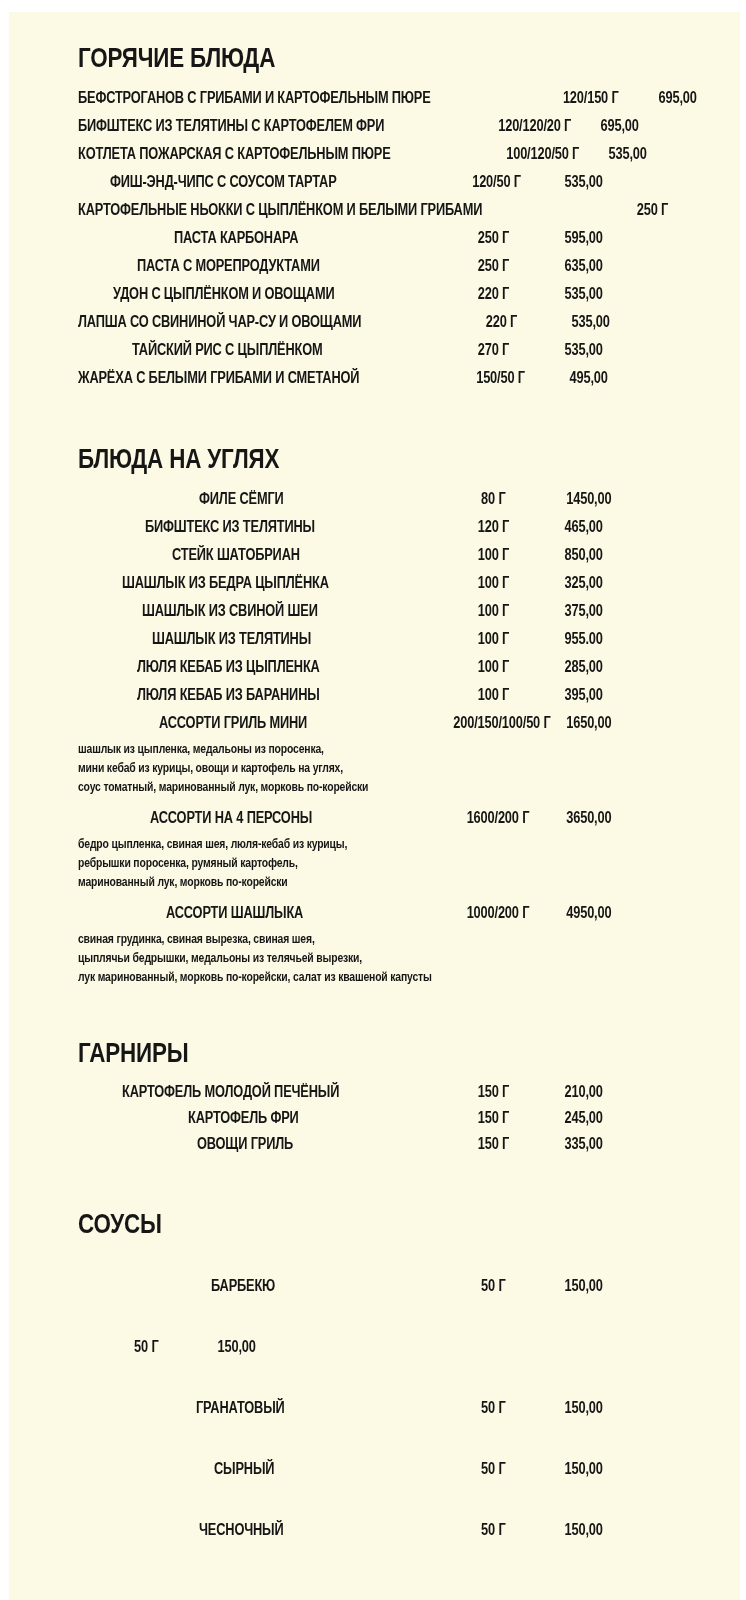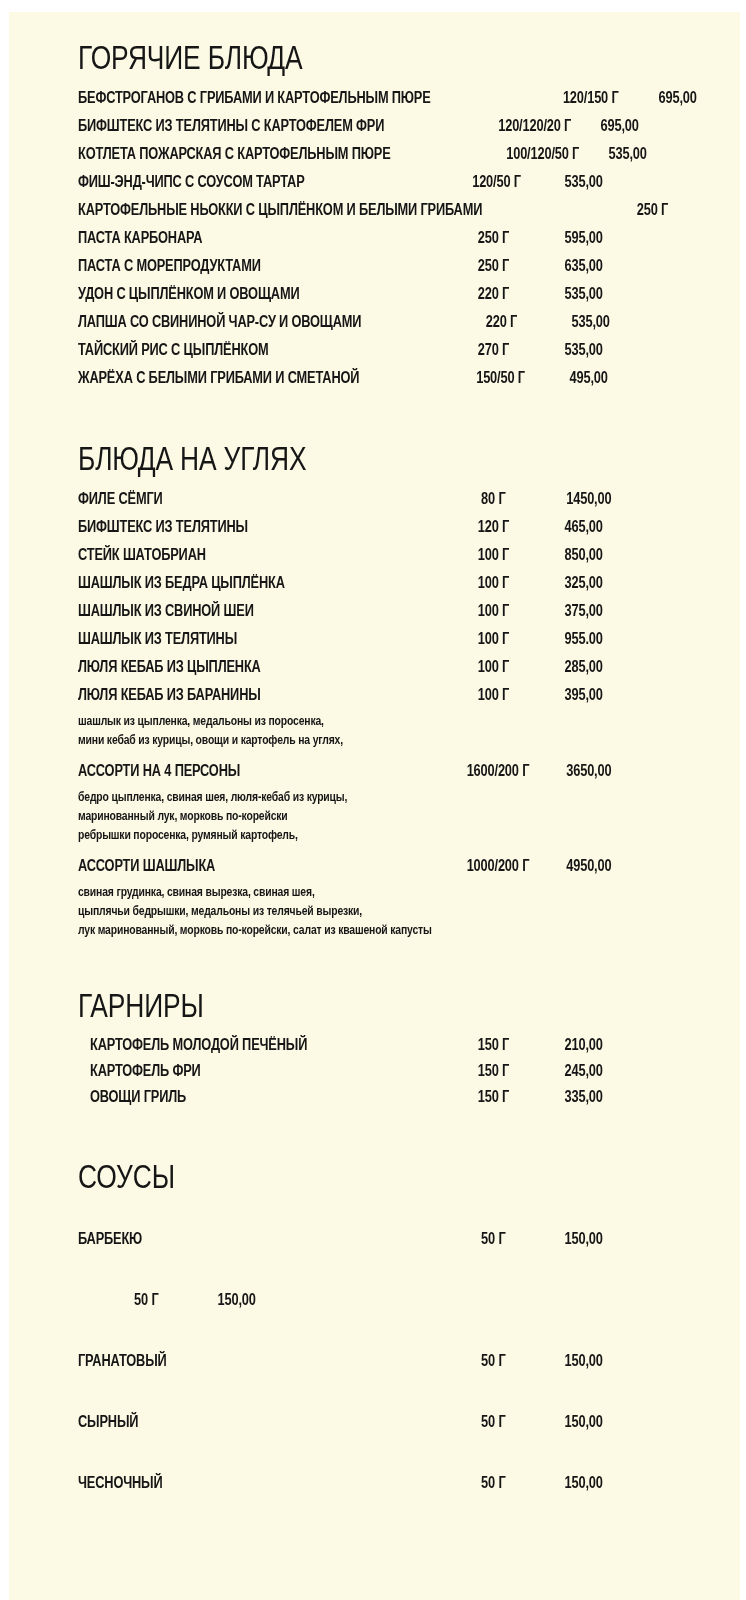--- a/index.html
+++ b/index.html
@@ -25,40 +25,40 @@
   }
   .menu-root {
     padding: 33px 100px 0 69px;
     color: #161616;
   }
   .menu-section { margin: 0; }
   .menu-section + .menu-section { margin-top: 54px; }
 
   .section-title {
     margin: 0 0 13px 0;
-    font-size: 33px;
+    font-size: 28px;
     line-height: 26px;
-    font-weight: 400;
+    font-weight: 700;
     letter-spacing: -0.2px;
     white-space: nowrap;
   }
   .section-title .t { transform-origin: 0 50%; }
 
   .row {
     display: flex;
     align-items: center;
     height: 28px;
     font-size: 16px;
     font-weight: 700;
   }
   .section-2 .row { height: 26px; margin-left: 12px; }
   .section-3 .row { height: 25px; margin-top: 36px; }
 
   .cell { overflow: visible; }
-  .cell.name  { flex: 1 1 auto; text-align: left; }
+  .cell.name  { flex: 1 1 auto; text-align: center; }
   .cell.w     { flex: 0 0 130px; text-align: center; }
   .cell.p     { flex: 0 0 85px;  text-align: left; }
 
   .t {
     display: inline-block;
     transform: scaleX(0.8);
     letter-spacing: -0.2px;
     white-space: nowrap;
   }
   .cell.name .t { transform-origin: 0 50%; }
@@ -234,36 +234,42 @@
 
   <div class="item">
     <div class="row">
       <div class="cell name"><span class="t">ЛЮЛЯ КЕБАБ ИЗ БАРАНИНЫ</span></div>
       <div class="cell w"><span class="t">100 Г</span></div>
       <div class="cell p"><span class="t">395,00</span></div>
     </div>
   </div>
 
   <div class="item">
+    <div class="row">
+      <div class="cell name"><span class="t">АССОРТИ ГРИЛЬ МИНИ</span></div>
+      <div class="cell w"><span class="t">200/150/100/50 Г</span></div>
+      <div class="cell p"><span class="t">1650,00</span></div>
+    </div>
   <div class="desc">
                 <div class="desc-line"><span class="t">шашлык из цыпленка, медальоны из поросенка,</span></div>
                 <div class="desc-line"><span class="t">мини кебаб из курицы, овощи и картофель на углях,</span></div>
+                <div class="desc-line"><span class="t">соус томатный, маринованный лук, морковь по-корейски</span></div>
               </div>
             </div>
 
   <div class="item">
     <div class="row">
       <div class="cell name"><span class="t">АССОРТИ НА 4 ПЕРСОНЫ</span></div>
       <div class="cell w"><span class="t">1600/200 Г</span></div>
       <div class="cell p"><span class="t">3650,00</span></div>
     </div>
   <div class="desc">
                 <div class="desc-line"><span class="t">бедро цыпленка, свиная шея, люля-кебаб из курицы,</span></div>
+                <div class="desc-line"><span class="t">ребрышки поросенка, румяный картофель,</span></div>
                 <div class="desc-line"><span class="t">маринованный лук, морковь по-корейски</span></div>
-                <div class="desc-line"><span class="t">ребрышки поросенка, румяный картофель,</span></div>
               </div>
             </div>
 
   <div class="item">
     <div class="row">
       <div class="cell name"><span class="t">АССОРТИ ШАШЛЫКА</span></div>
       <div class="cell w"><span class="t">1000/200 Г</span></div>
       <div class="cell p"><span class="t">4950,00</span></div>
     </div>
   <div class="desc">

